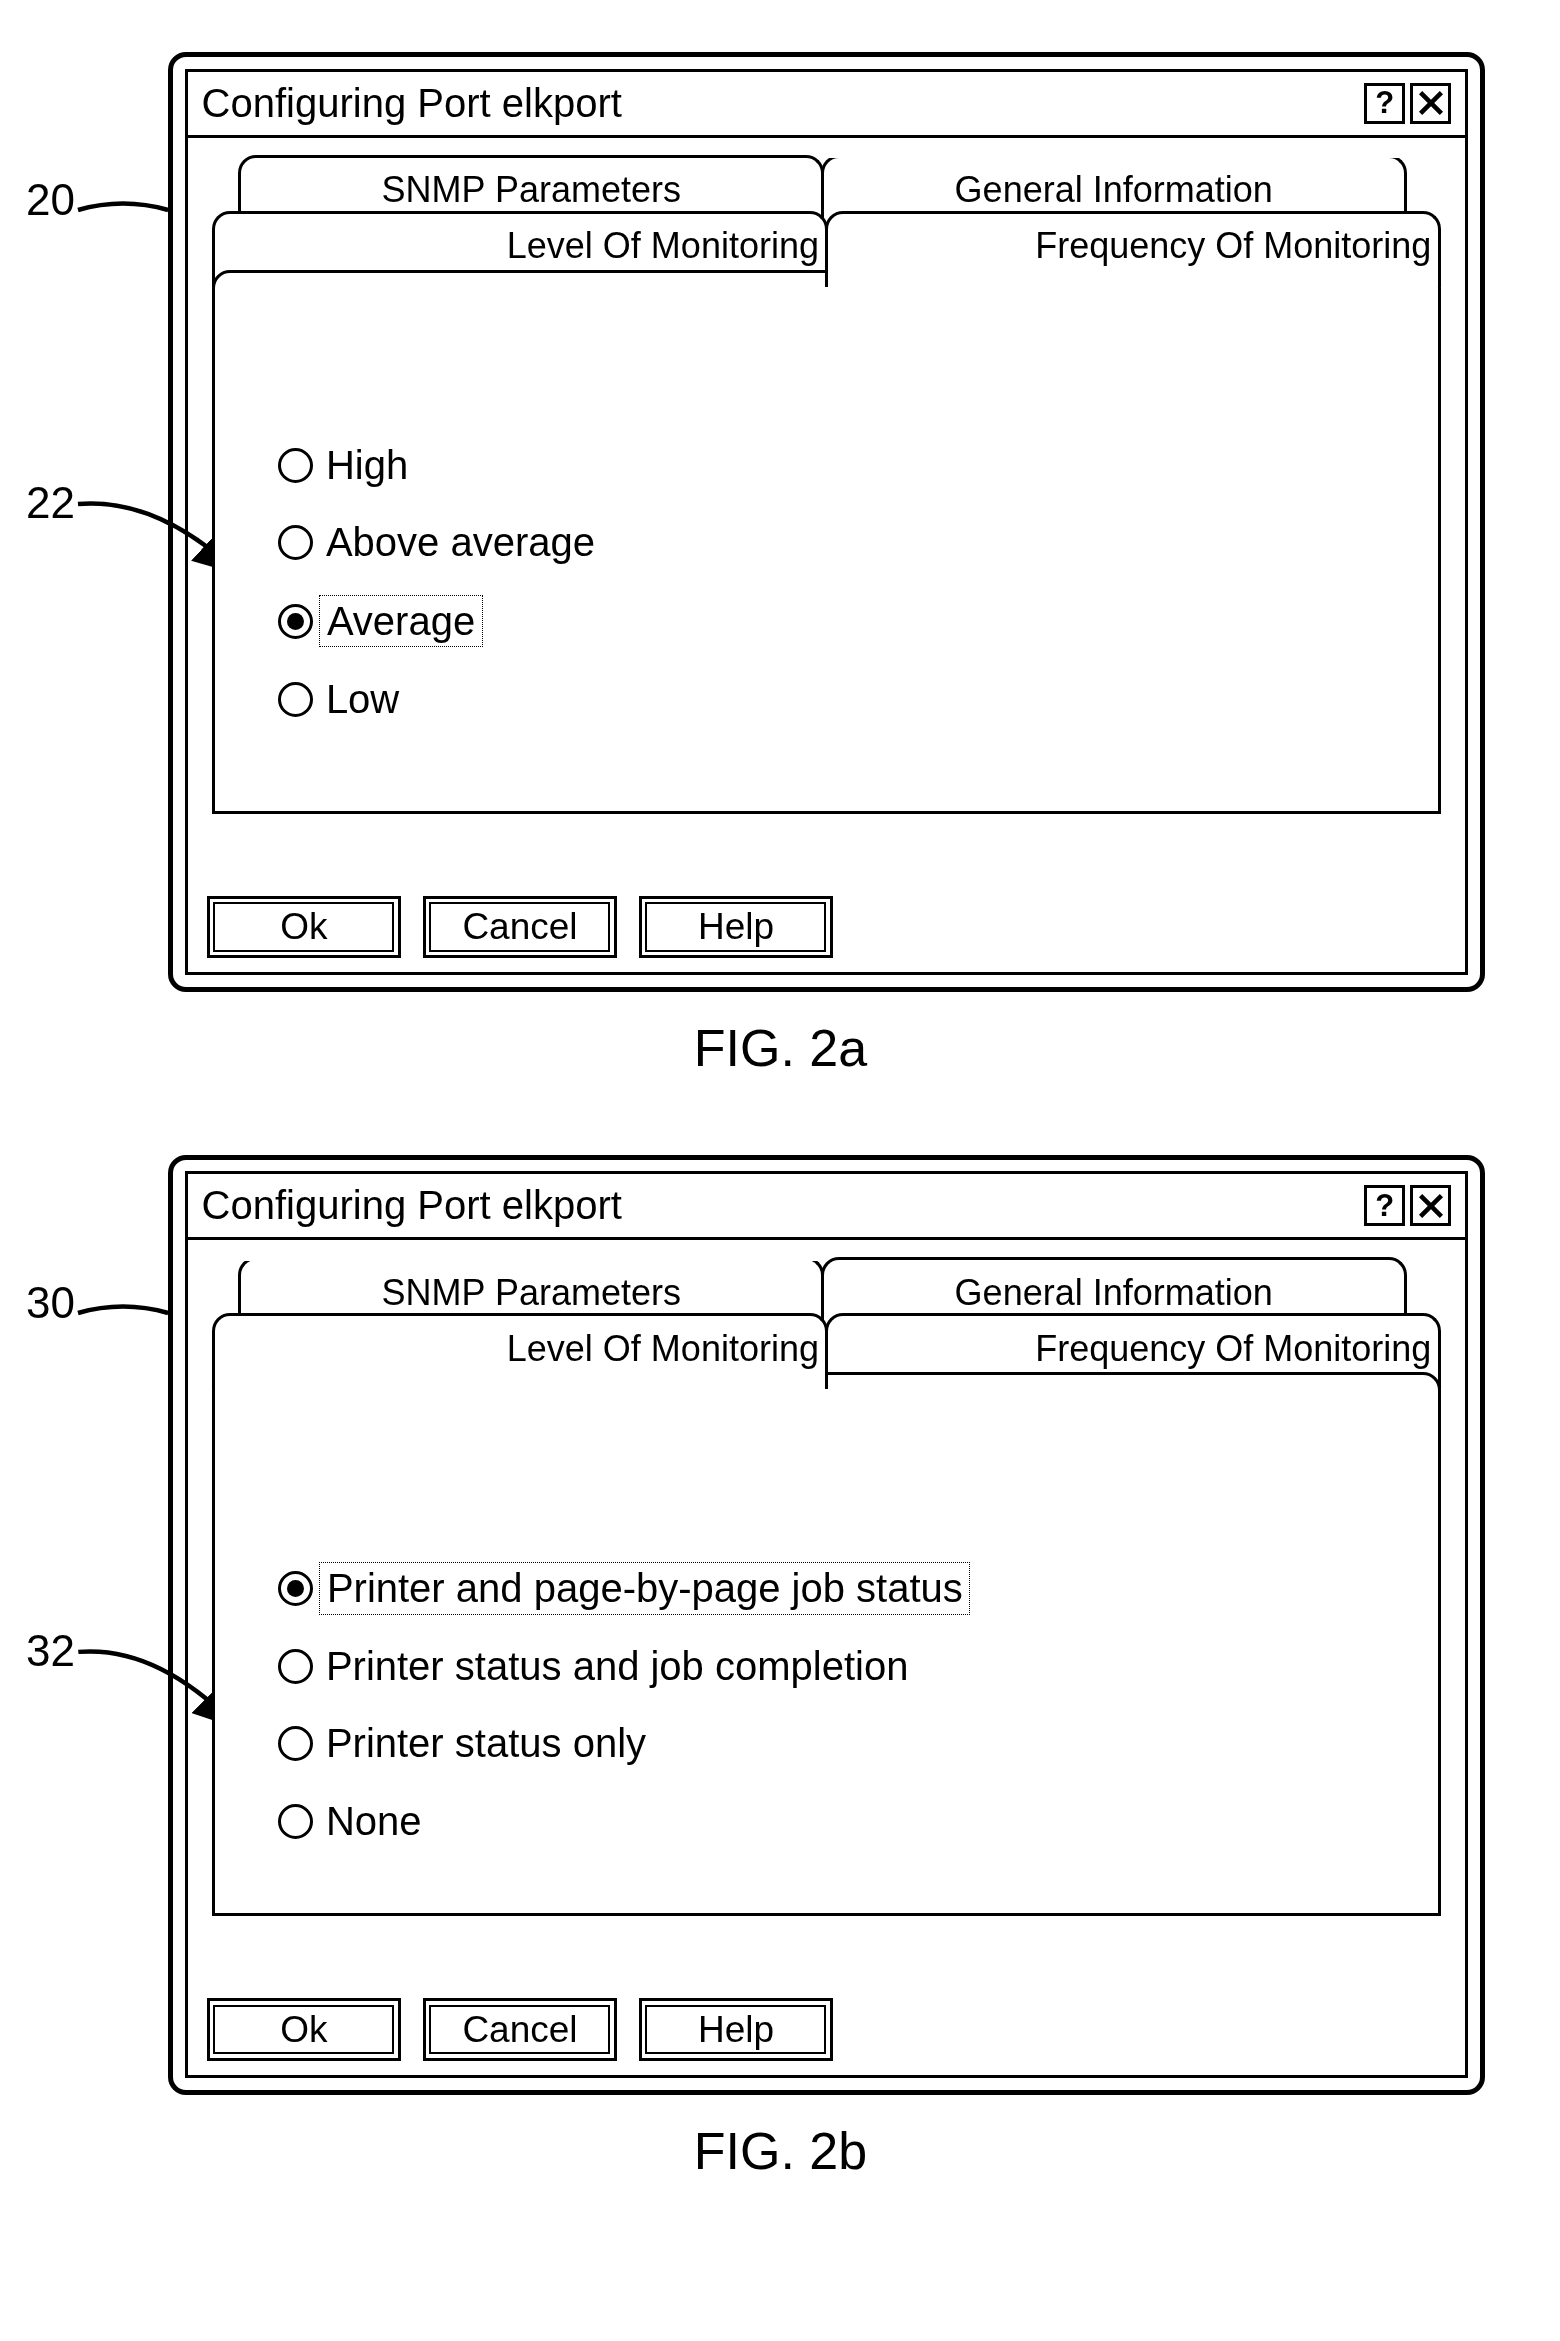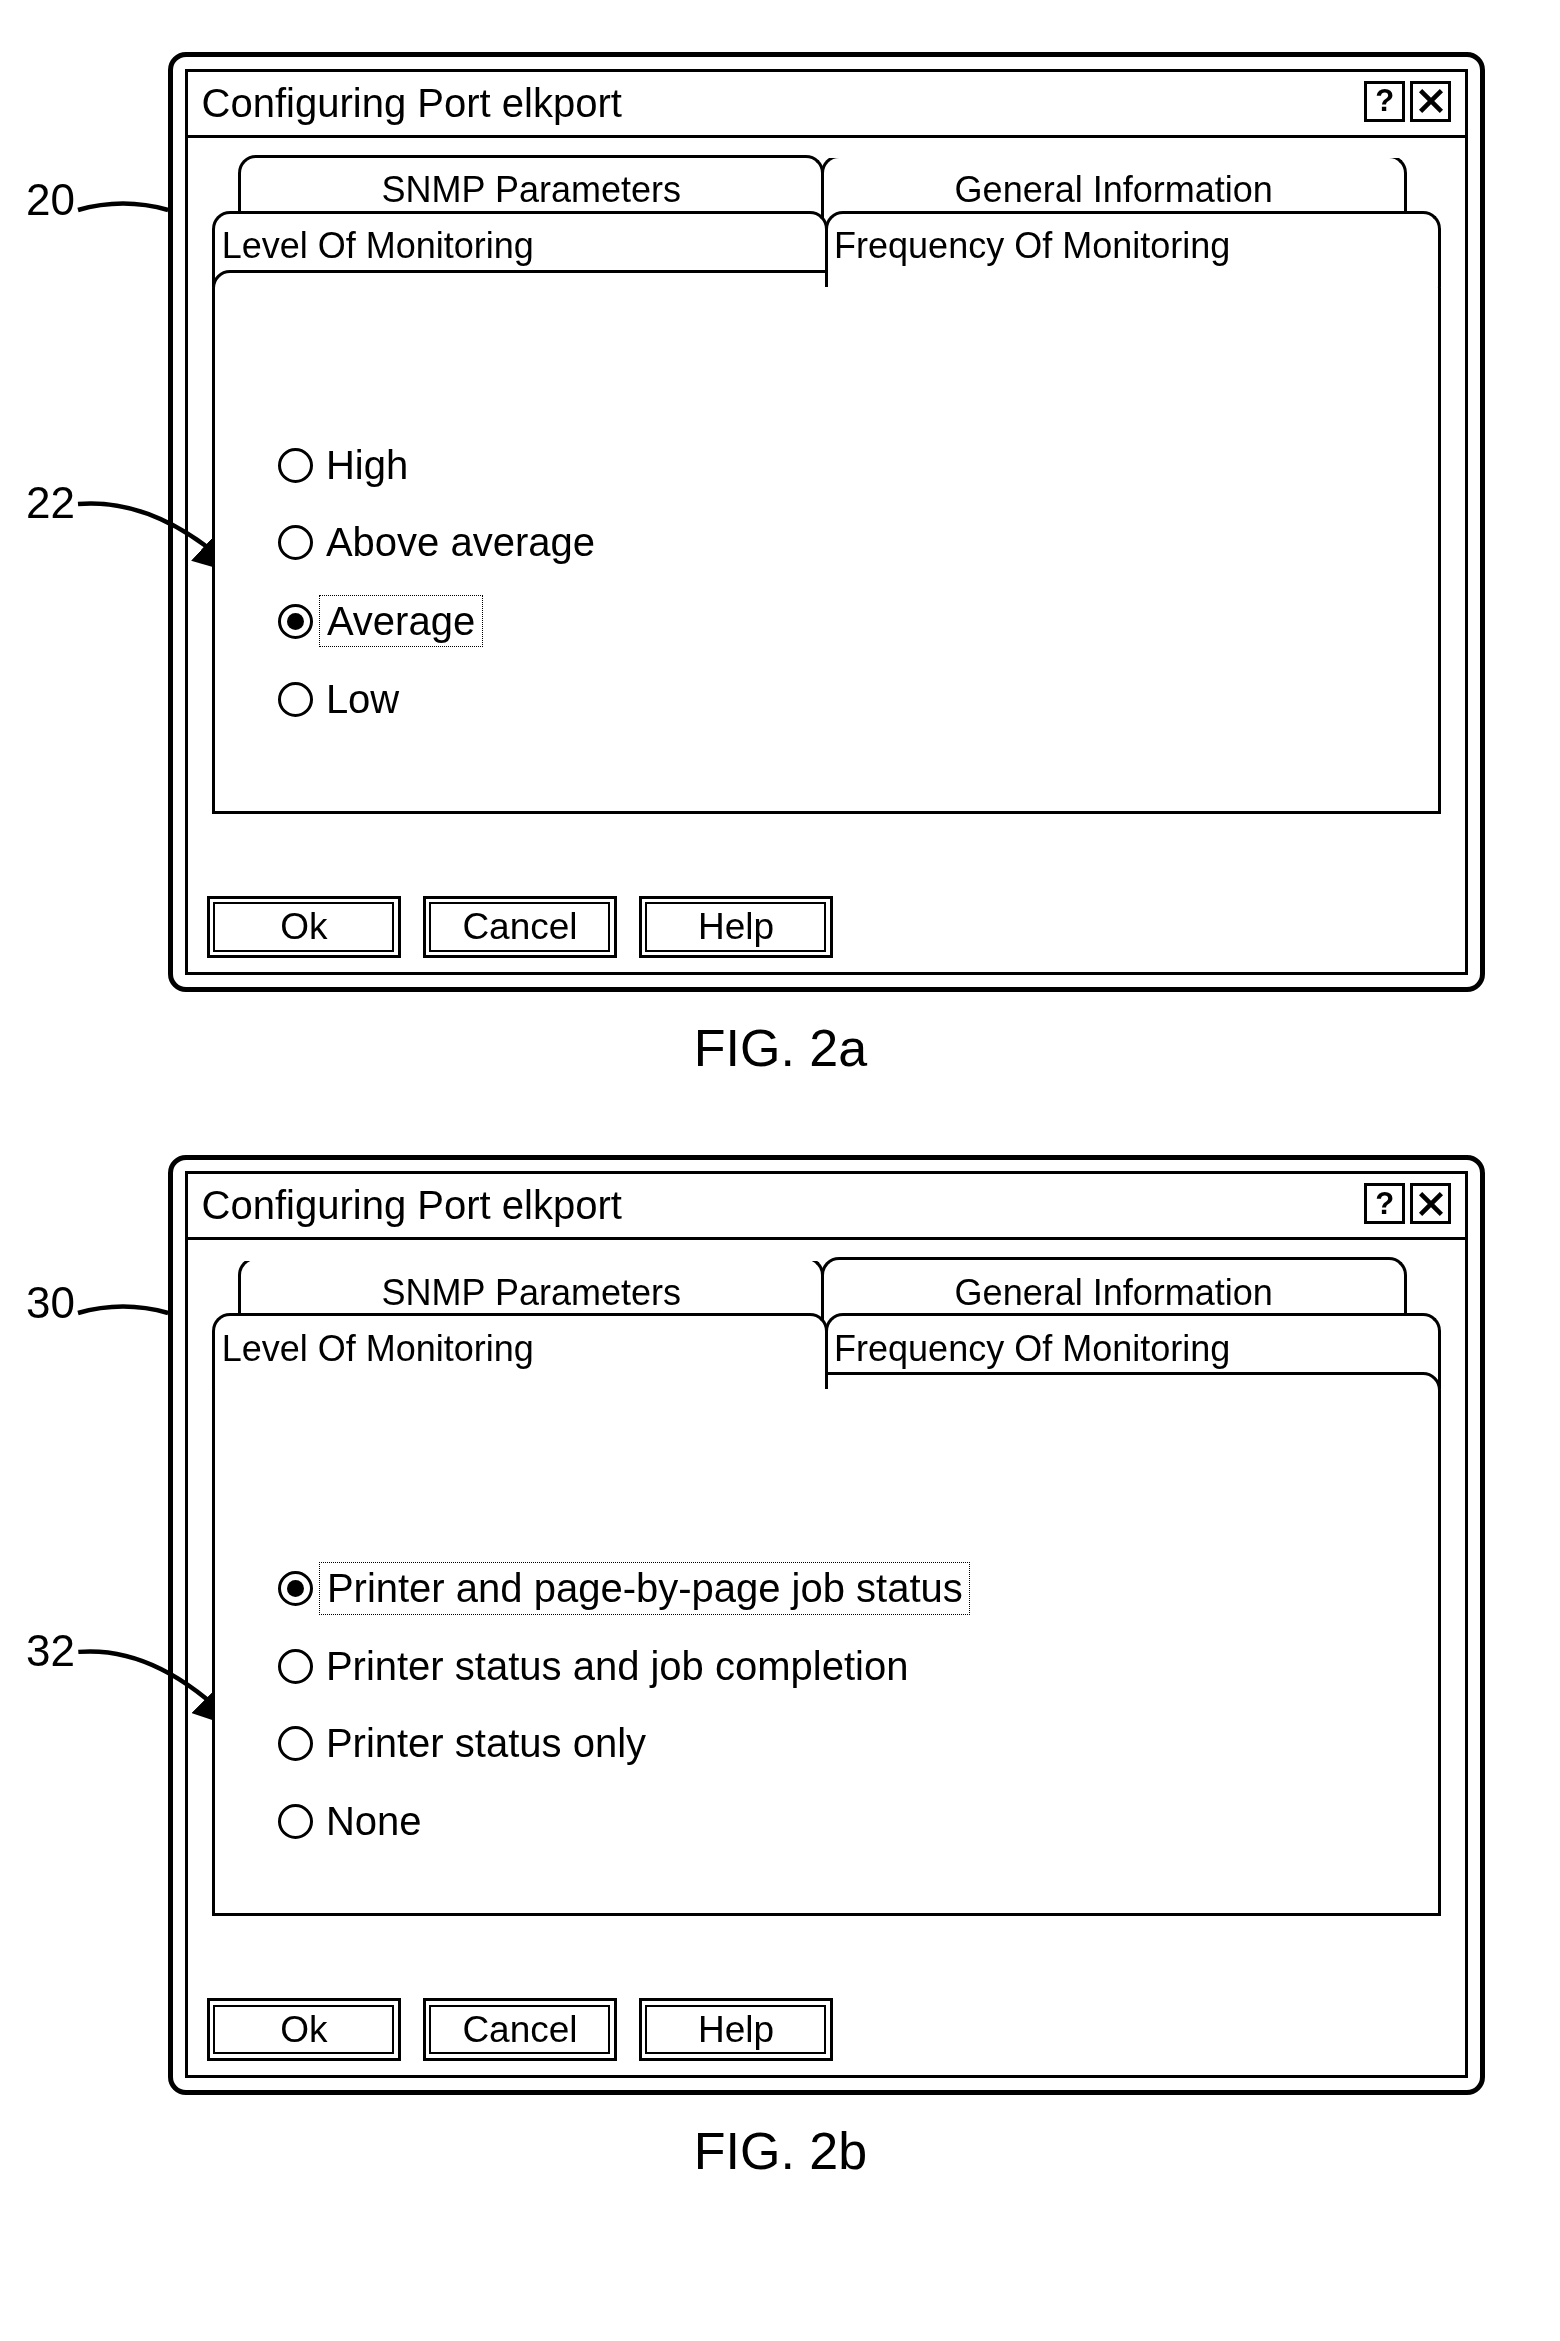--- a/index.html
+++ b/index.html
@@ -36,20 +36,21 @@
     border-radius: 18px;
     padding: 11.6px;
     background: #fff;
   }
   .inner-frame {
     border: 3.9px solid #000;
     border-radius: 0;
   }
   .titlebar {
     display: flex;
+    align-items: center;
     justify-content: space-between;
     border-bottom: 3.9px solid #000;
     padding: 9px 14px;
   }
   .titlebar-title {
     font-size: 40px;
   }
   .titlebar-buttons {
     display: flex;
     gap: 5.2px;
@@ -104,21 +105,21 @@
     left: 0;
     right: 0;
     display: flex;
   }
   .front-tab {
     flex: 1;
     border: 3.9px solid #000;
     border-bottom: none;
     border-top-left-radius: 18px;
     border-top-right-radius: 18px;
-    text-align: left;
+    text-align: right;
     padding: 11.6px 6.5px 19.4px 6.5px;
     font-size: 36px;
     background: #fff;
     position: relative;
     z-index: 1;
   }
   .front-tab + .front-tab {
     margin-left: -3.9px;
   }
   .front-tab.active {

